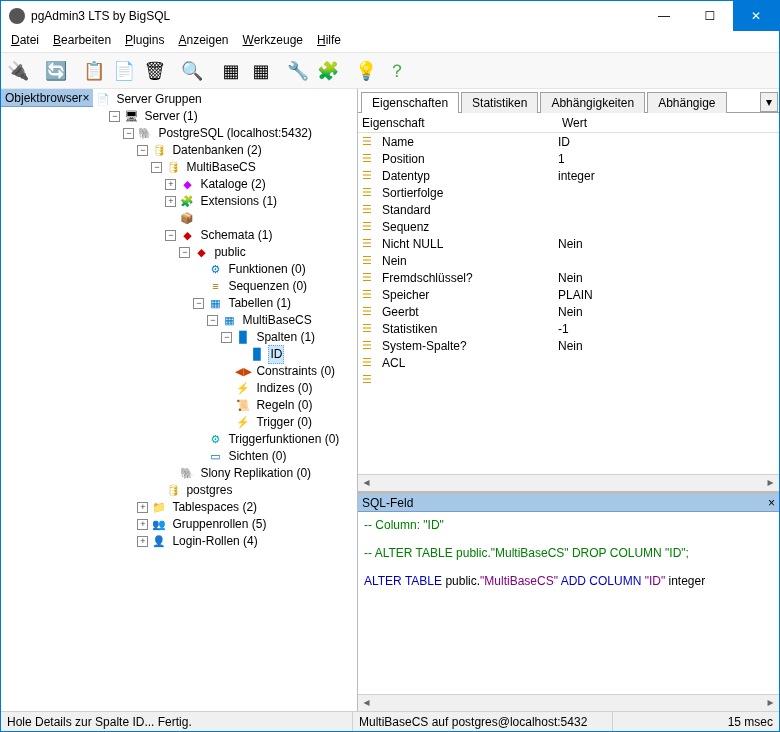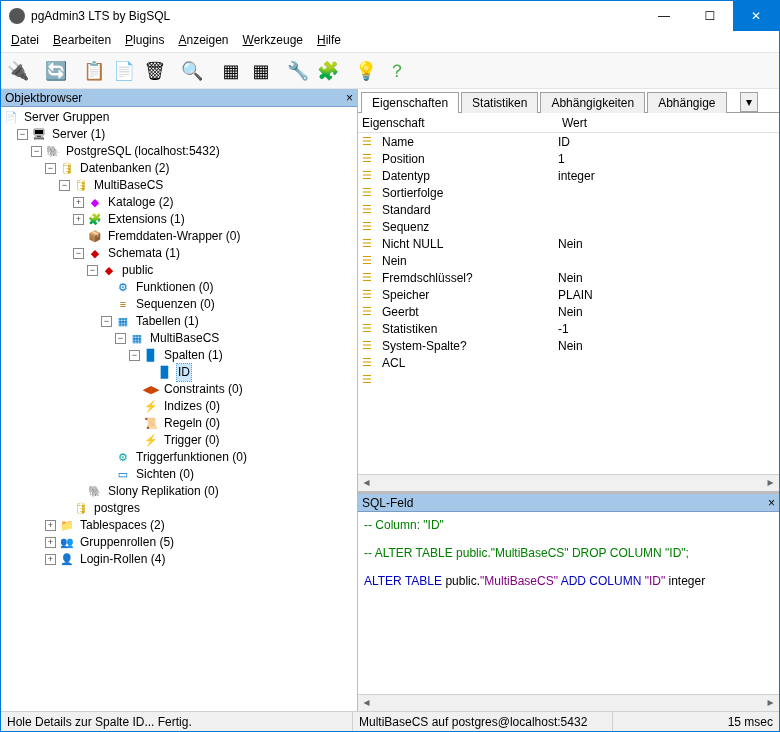--- a/index.html
+++ b/index.html
@@ -10,32 +10,32 @@
 .winbtns{display:flex}
 .winbtn{width:46px;height:30px;display:flex;align-items:center;justify-content:center;color:#000;font-family:Arial}
 .winbtn.close{background:#0078d7;color:#fff}
 .menubar{height:22px;display:flex;align-items:flex-start;padding:0 4px;gap:2px;border-bottom:1px solid #e5e5e5}
 .menuitem{padding:2px 6px}
 .menuitem u{text-decoration:underline}
 .toolbar{height:36px;display:flex;align-items:center;padding:2px 4px;gap:2px;border-bottom:1px solid #e5e5e5;background:#f8f8f8}
 .tbtn{width:28px;height:28px;display:flex;align-items:center;justify-content:center;border:1px solid transparent;font-size:18px}
 .tsep{width:6px}
 .content{flex:1;display:flex;min-height:0}
-.left{width:357px;display:flex;flex-direction:column;border-right:1px solid #bcbcbc}
+.left{width:357px;display:flex;flex-direction:row;border-right:1px solid #bcbcbc}
 .panehdr{height:18px;background:#a5c7e8;color:#000;padding:0 4px;display:flex;align-items:center;border-bottom:1px solid #7a9cc6}
 .panehdr .x{margin-left:auto;font-family:Arial;cursor:pointer}
 .tree{flex:1;overflow:auto;padding:2px 0 2px 2px;background:#fff}
 .node{white-space:nowrap;height:17px;line-height:17px;display:flex;align-items:center}
 .tw{width:11px;height:11px;border:1px solid #888;display:inline-flex;align-items:center;justify-content:center;font-size:9px;line-height:9px;margin-right:3px;color:#444;background:#fff;cursor:pointer}
 .sp{display:inline-block;width:14px}
 .ic{width:16px;height:14px;margin-right:3px;display:inline-flex;align-items:center;justify-content:center;font-size:11px}
 .lbl{padding:0 2px}
 .sel{background:#cce8ff;border:1px dotted #6aa0d8;padding:0 1px}
 .right{flex:1;display:flex;flex-direction:column;min-width:0}
-.tabs{height:24px;display:flex;align-items:flex-end;padding:3px 21px 0 3px;background:#fff;border-bottom:1px solid #a0a0a0}
+.tabs{height:24px;display:flex;align-items:flex-end;padding:3px 1px 0 3px;background:#fff;border-bottom:1px solid #a0a0a0}
 .tab{padding:3px 10px;border:1px solid #a0a0a0;border-bottom:none;margin-right:2px;background:#f0f0f0;position:relative;top:1px}
 .tab.active{background:#fff;z-index:2}
 .tabmenu{margin-left:auto;padding:2px 5px;border:1px solid #a0a0a0;background:#f0f0f0}
 .propgrid{flex:1;overflow:auto;background:#fff}
 .prow{display:flex;height:17px;align-items:center}
 .prow .picon{width:16px;margin:0 4px;color:#d69b00;font-size:11px}
 .prow .pname{width:176px}
 .prow .pval{flex:1}
 .phdr{display:flex;height:20px;align-items:center;background:#fff;border-bottom:1px solid #e0e0e0}
 .phdr div{padding:2px 4px}
@@ -158,21 +158,20 @@
           <span class="lbl">Extensions  (1)</span>
         </div>
       <div class="node">
           <span class="sp"></span>
           <span class="sp"></span>
           <span class="sp"></span>
           <span class="sp"></span>
           <span class="sp"></span>
           <span class="sp"></span>
           <span class="ic">📦</span>
-          <span class="lbl">Fremddaten-Wrapper (0)</span>
         </div>
       <div class="node">
           <span class="sp"></span>
           <span class="sp"></span>
           <span class="sp"></span>
           <span class="sp"></span>
           <span class="sp"></span>
           <span class="tw">−</span>
           <span class="ic" style="color:#c00">◆</span>
           <span class="lbl">Schemata (1)</span>

